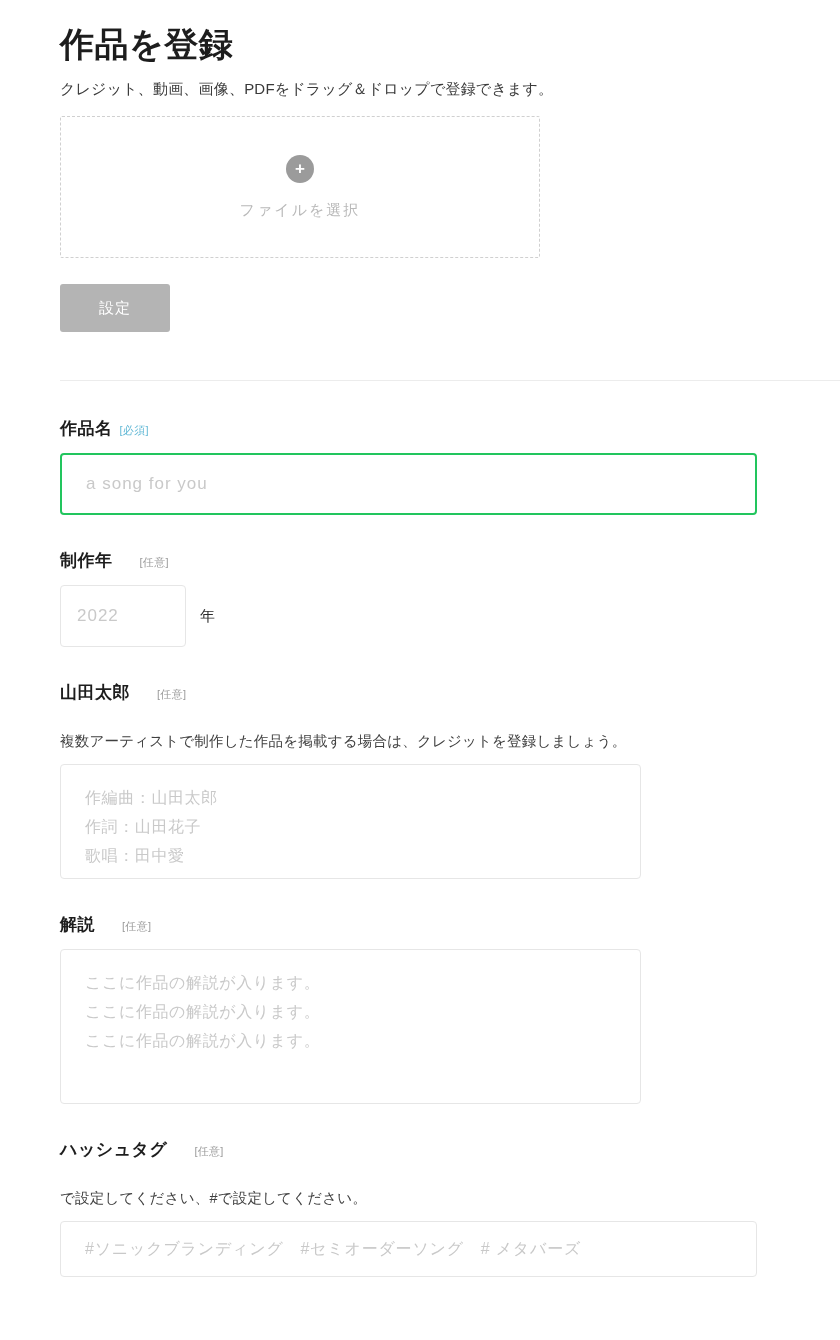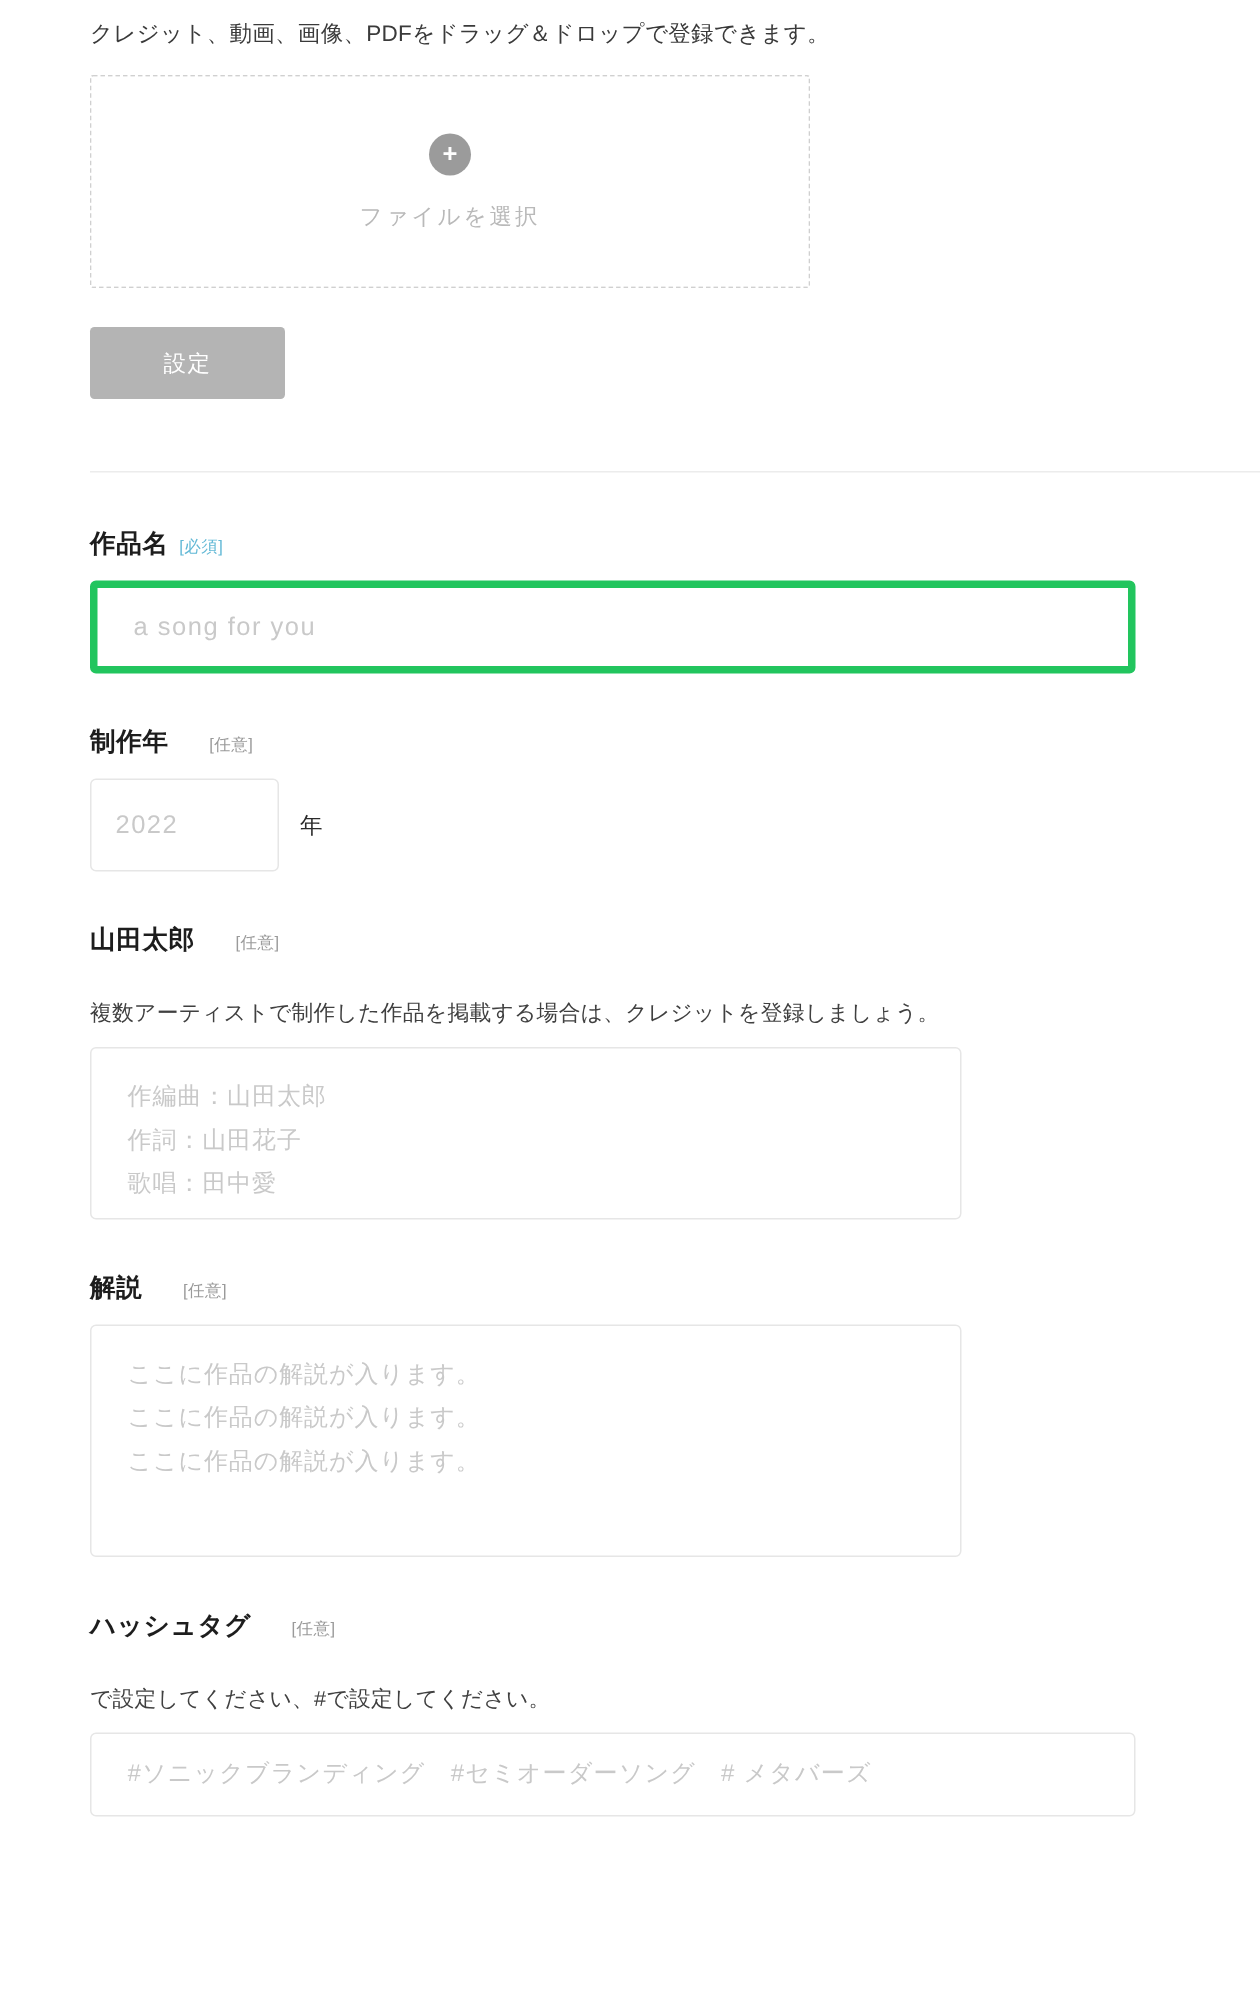--- a/index.html
+++ b/index.html
@@ -75,21 +75,21 @@
     color: #b9b9b9;
     letter-spacing: 2px;
   }
 
   
   .settings-wrap {
     padding-left: 60px;
     margin-top: 26px;
   }
   .settings-button {
-    width: 130px;
+    width: 110px;
     height: 48px;
     background: #b4b4b4;
     border: none;
     border-radius: 3px;
     color: #ffffff;
     font-size: 15px;
     letter-spacing: 1px;
     font-family: inherit;
     cursor: pointer;
     display: flex;
@@ -141,21 +141,21 @@
     font-size: 14.5px;
     color: #404040;
     letter-spacing: 0.2px;
   }
 
   .text-input {
     display: block;
     margin-top: 13px;
     width: 697px;
     height: 62px;
-    border: 5px solid #22c55e;
+    border: 2px solid #22c55e;
     border-radius: 4px;
     background: #ffffff;
     padding: 0 24px;
     font-size: 17px;
     font-family: inherit;
     color: #333;
     letter-spacing: 1px;
     outline: none;
   }
   .text-input::placeholder { color: #c9c9c9; letter-spacing: 1px; }
@@ -222,20 +222,21 @@
     letter-spacing: 0.8px;
     outline: none;
   }
   .hashtag-input::placeholder { color: #c9c9c9; }
 </style>
 </head>
 <body>
 
 <div class="page">
 
+  <h1 class="page-title">作品を登録</h1>
   <p class="page-subtitle">クレジット、動画、画像、PDFをドラッグ＆ドロップで登録できます。</p>
 
   <div class="dropzone-wrap">
     <div class="dropzone">
       <div class="plus-circle">+</div>
       <div class="dropzone-label">ファイルを選択</div>
     </div>
   </div>
 
   <div class="settings-wrap">

